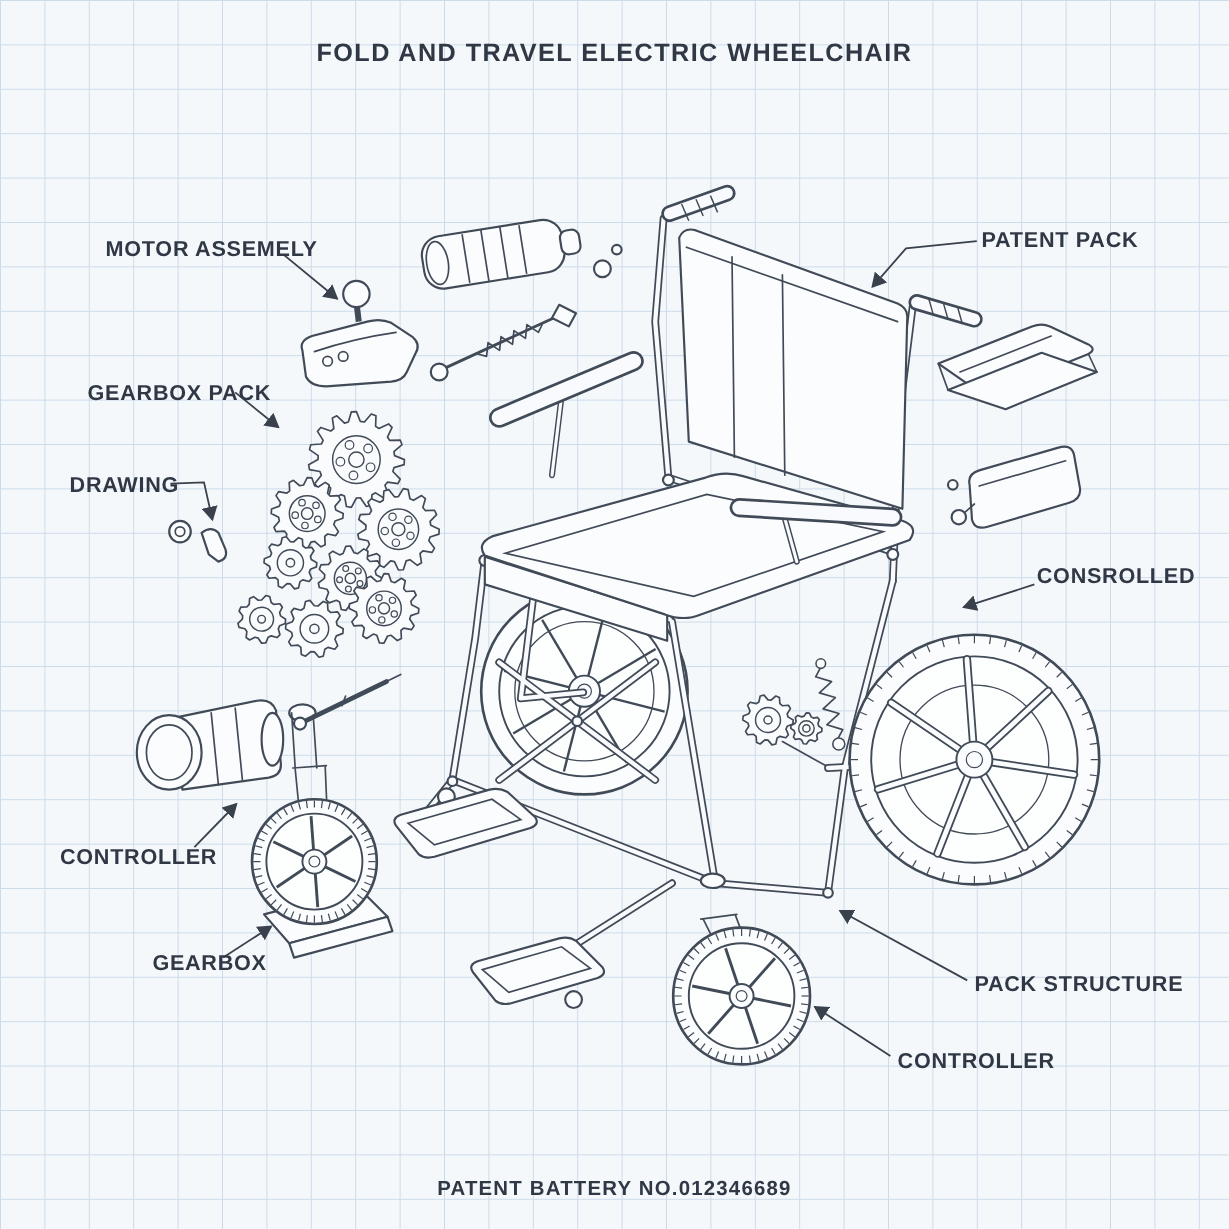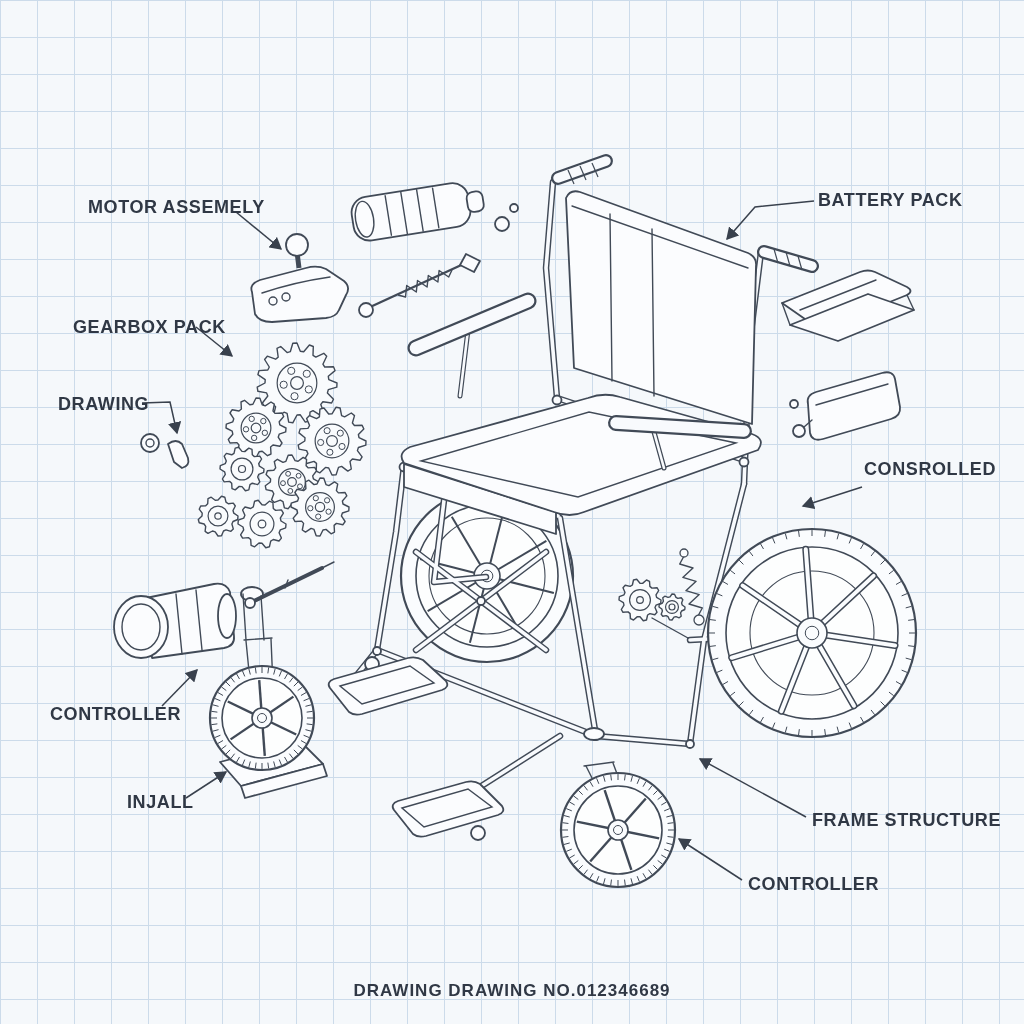--- a/index.html
+++ b/index.html
@@ -35,20 +35,21 @@
   .fill-shape{fill:#fbfcfe;stroke:var(--ink,#414a57);stroke-width:1.8;stroke-linejoin:round;}
   .line{fill:none;stroke:var(--ink,#414a57);stroke-width:1.4;stroke-linecap:round;}
   .leader{fill:none;stroke:#39414d;stroke-width:1.5;}
 </style>
 </head>
 <body>
 
 <div id="sheet">
   <div class="grid-bg"></div>
 
+  <div id="title">FOLD AND TRAVEL ELECTRIC WHEELCHAIR</div>
 
   <svg id="art" width="1024" height="1024" viewBox="0 0 1024 1024">
     <defs>
       <marker id="arrow" viewBox="0 0 10 10" refX="8" refY="5" markerWidth="9" markerHeight="9" orient="auto-start-reverse">
         <path d="M0,0 L9,5 L0,10 Z" fill="#39414d"></path>
       </marker>
     </defs>
 
     <g id="mid-wheel">
         <circle cx="487" cy="576" r="86" fill="#fafcfe" stroke="#414a57" stroke-width="2.2"></circle>
@@ -493,20 +494,20 @@
       <path class="leader" marker-end="url(#arrow)" d="M862,487 L803,506"></path>
       <path class="leader" marker-end="url(#arrow)" d="M806,817 L700,759"></path>
       <path class="leader" marker-end="url(#arrow)" d="M742,880 L679,839"></path>
     </g>
   </svg>
 
   <div class="label" style="left:88px;top:197px">MOTOR ASSEMELY</div>
   <div class="label" style="left:73px;top:317px">GEARBOX PACK</div>
   <div class="label" style="left:58px;top:394px">DRAWING</div>
   <div class="label" style="left:50px;top:704px">CONTROLLER</div>
-  <div class="label" style="left:127px;top:792px">INJALL</div>
-  <div class="label" style="left:818px;top:190px">BATTERY PACK</div>
-  <div class="label" style="left:864px;top:459px">CONSROLLED</div>
-  <div class="label" style="left:812px;top:810px">FRAME STRUCTURE</div>
+  <div class="label" style="left:127px;top:792px">GEARBOX</div>
+  <div class="label" style="left:818px;top:190px">PATENT PACK</div>
+  <div class="label" style="left:864px;top:470px">CONSROLLED</div>
+  <div class="label" style="left:812px;top:810px">PACK STRUCTURE</div>
   <div class="label" style="left:748px;top:874px">CONTROLLER</div>
 
-  <div id="footer">DRAWING DRAWING NO.012346689</div>
+  <div id="footer">PATENT BATTERY NO.012346689</div>
 </div>
 
 </body></html>

